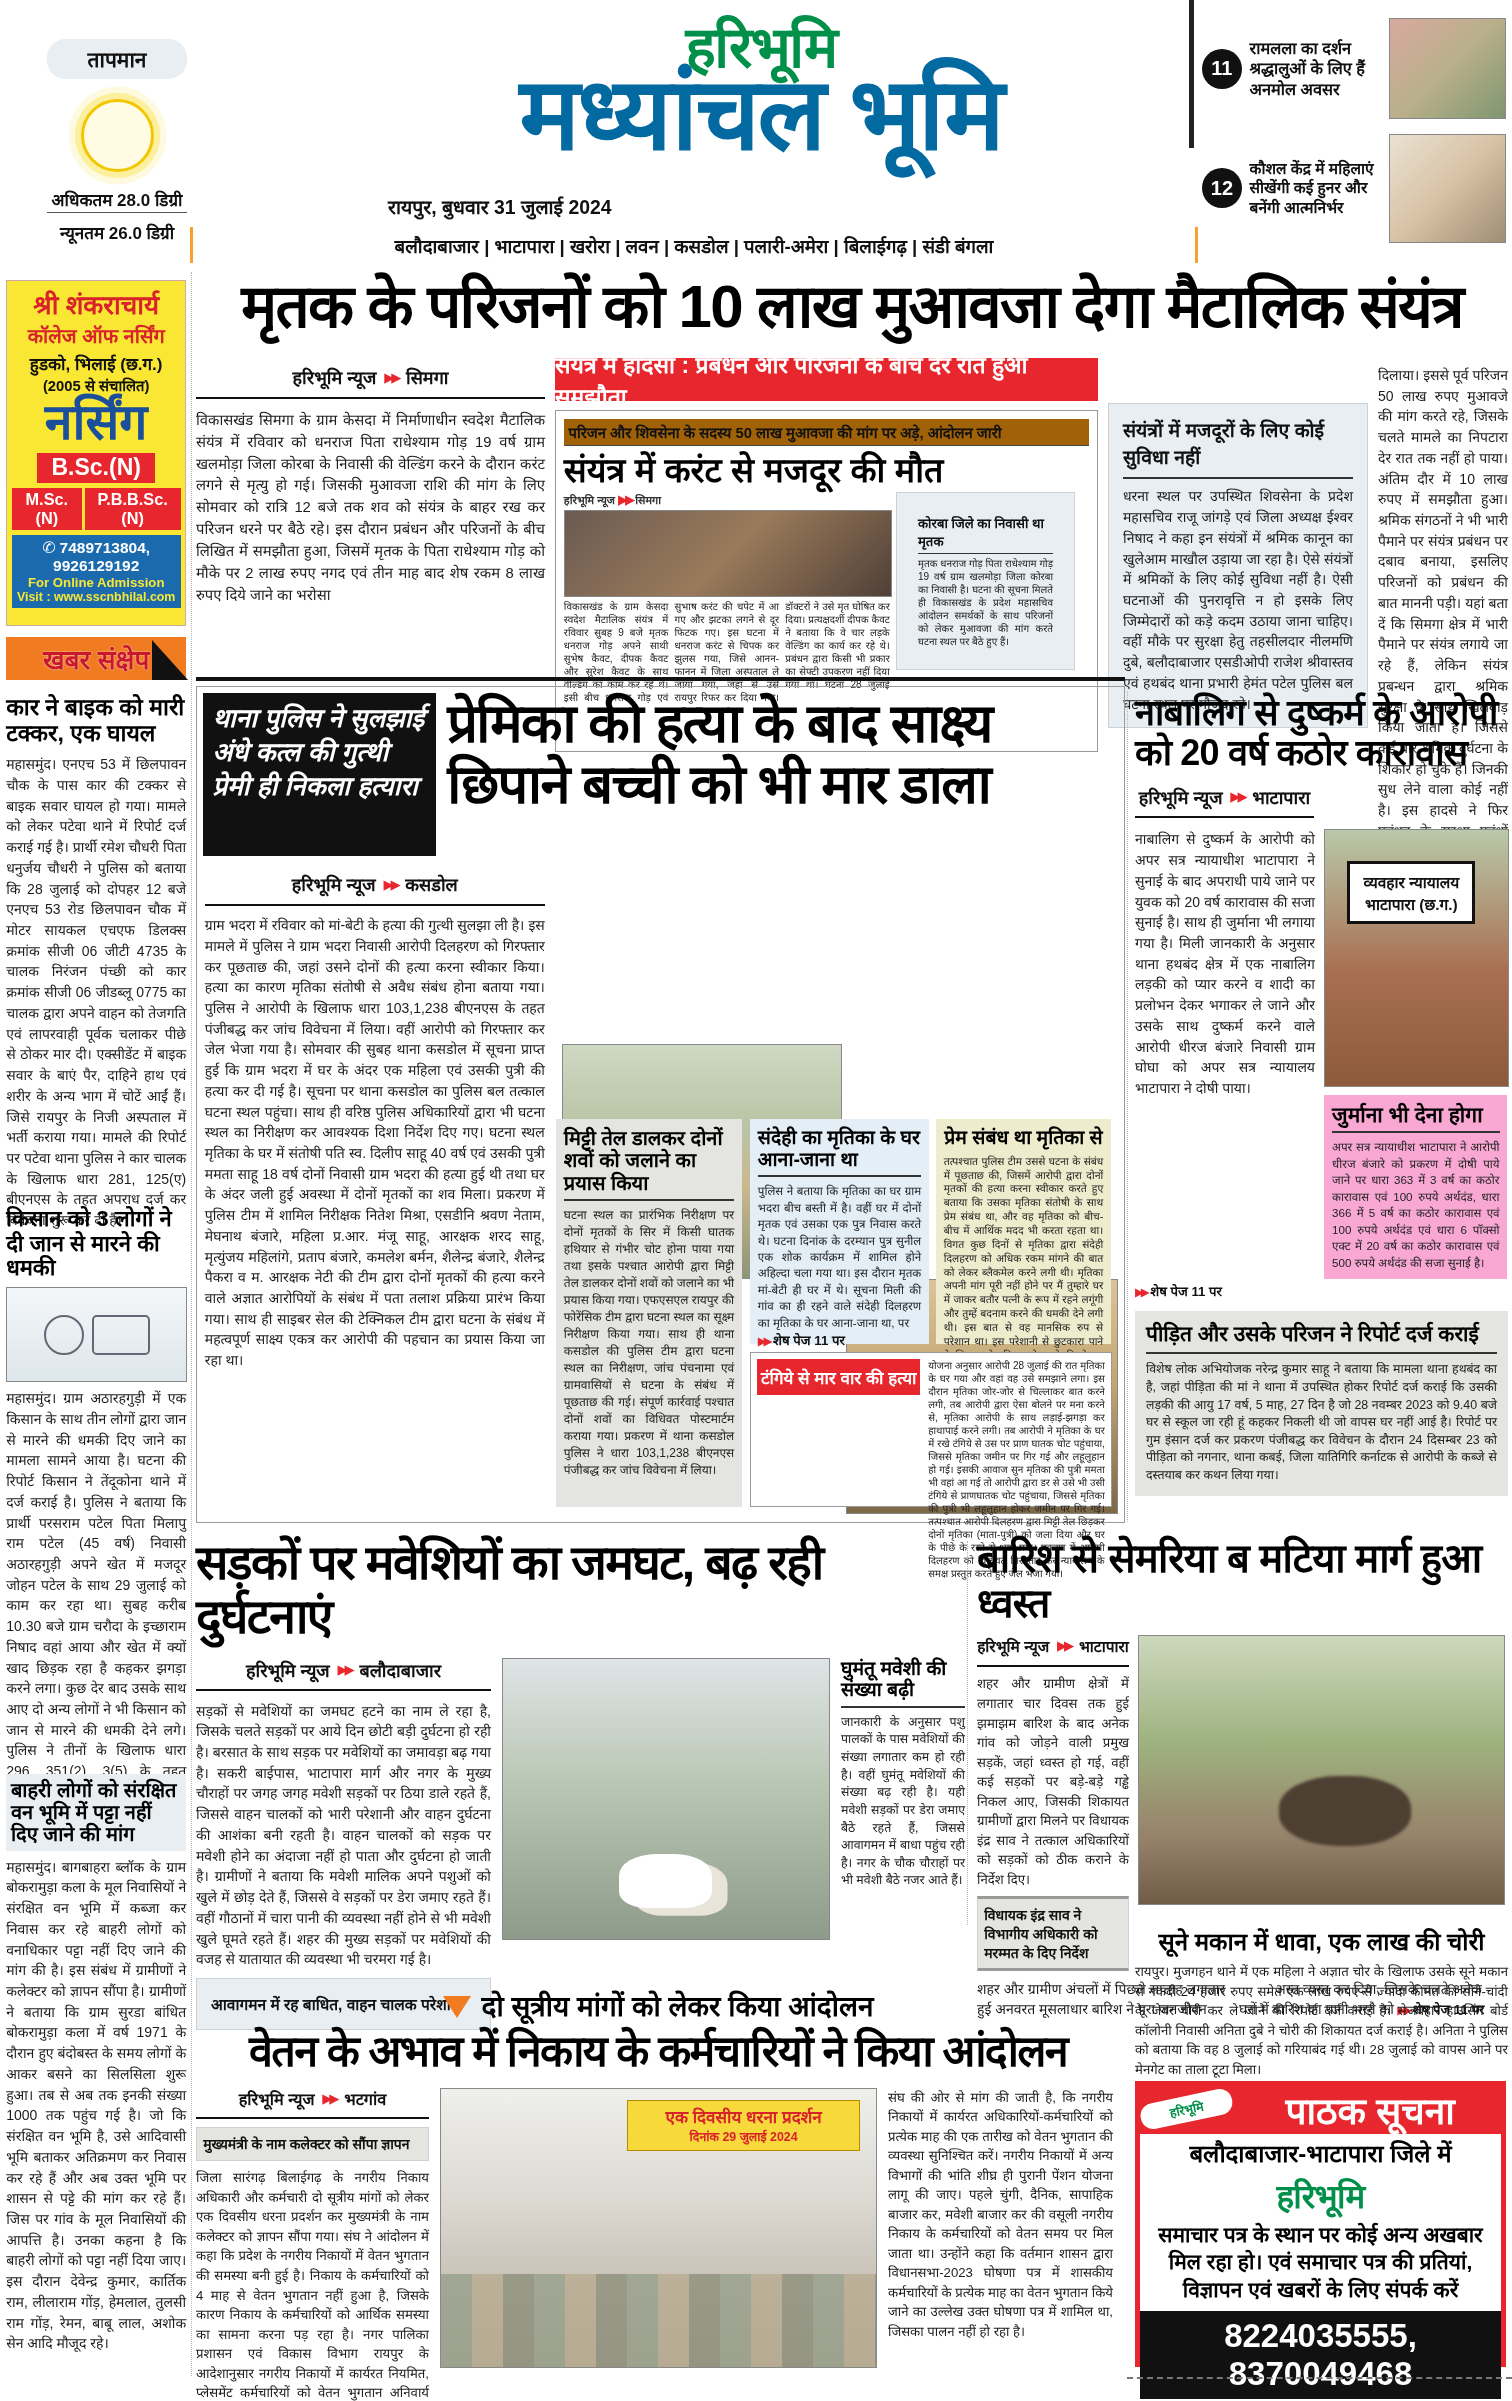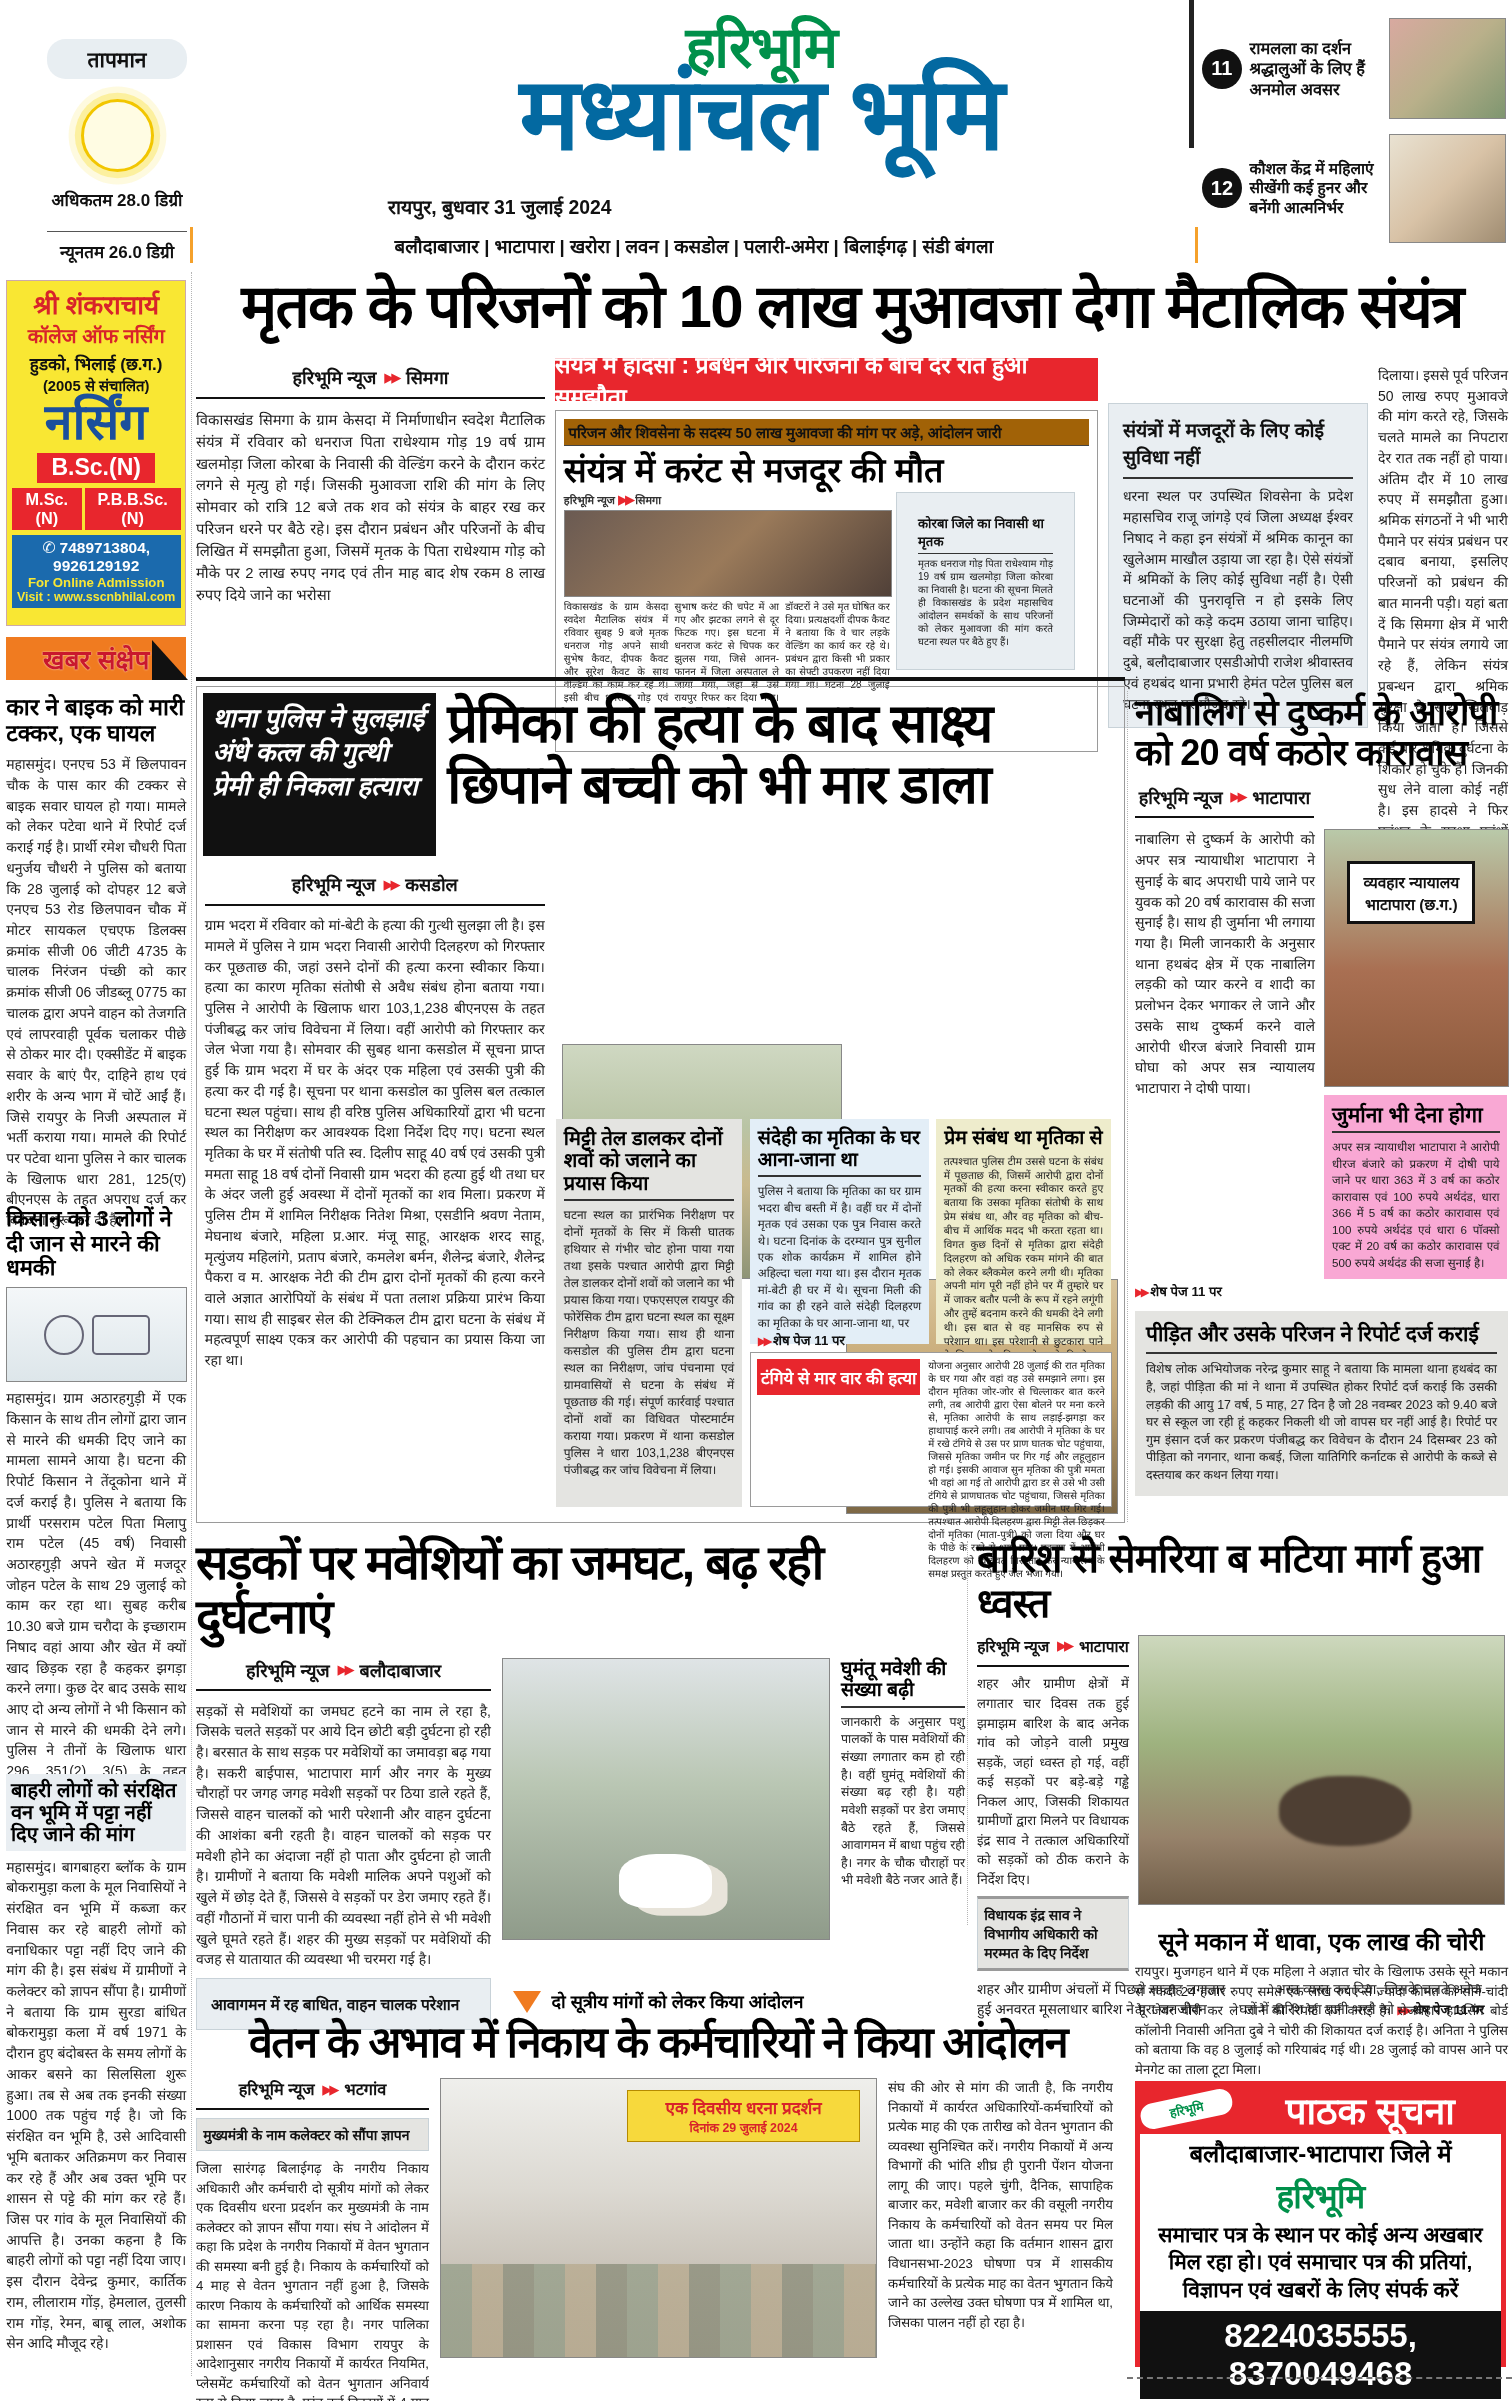--- a/index.html
+++ b/index.html
@@ -38,21 +38,21 @@
 </head>
 <body>
 
 <div class="page">
 
   <div class="abs" style="left:0;top:0;width:1512px;height:268px;">
 
     <div class="abs" style="left:47px;top:39px;width:140px;height:217px;text-align:center;">
       <div style="background:#e8eef2;border-radius:18.6px;font-weight:bold;font-size:21px;padding:6.2px 0;">तापमान</div>
       <div class="sun" style="margin:20px auto 15.5px auto;"></div>
-      <div style="font-size:17px;font-weight:bold;border-bottom:1.6px solid #555;padding-bottom:20px;">अधिकतम 28.0 डिग्री</div>
+      <div style="font-size:17px;font-weight:bold;border-bottom:1.6px solid #555;padding-bottom:1px;">अधिकतम 28.0 डिग्री</div>
       <div style="font-size:17px;font-weight:bold;padding-top:7.8px;">न्यूनतम 26.0 डिग्री</div>
     </div>
 
     <div class="abs" style="left:590px;top:6.2px;width:342px;text-align:center;font-size:57px;font-weight:bold;color:#00904a;letter-spacing:-1.6px;">हरिभूमि</div>
     <div class="abs" style="left:334px;top:61px;width:854px;text-align:center;font-size:101px;font-weight:bold;color:#0369a1;letter-spacing:-2.3px;line-height:1.05;">मध्यांचल भूमि</div>
     <div class="abs" style="left:388px;top:193px;font-size:19.4px;font-weight:bold;color:#111;">रायपुर, बुधवार 31 जुलाई 2024</div>
 
     <div class="abs" style="left:1189px;top:0;width:5.4px;height:148px;background:#222;"></div>
 
     <div class="abs" style="left:1202px;top:14px;width:304px;height:109px;display:flex;gap:7.8px;align-items:center;">
@@ -280,21 +280,21 @@
       <div style="width:256px;">
         <span class="body-txt" style="font-size:14px;margin-left:36px;">अस्त व्यस्त कर दिया, जिसके चलते अनेक घरों में बारिश का पानी भरने को</span>
         <span class="more"><span class="chev">▶▶</span> <span>शेष पेज 11 पर</span></span>
       </div>
     </div>
   </div>
 
   <div class="abs" style="left:196px;top:1991px;width:924px;height:404px;">
     <div style="display:flex;align-items:center;justify-content:center;gap:11px;">
       <div style="width:0;height:0;border-left:14px solid transparent;border-right:14px solid transparent;border-top:22px solid #f07b20;"></div>
-      <div class="hl" style="font-size:18px;">दो सूत्रीय मांगों को लेकर किया आंदोलन</div>
+      <div class="hl" style="font-size:28px;">दो सूत्रीय मांगों को लेकर किया आंदोलन</div>
     </div>
     <div class="hl" style="font-size:43px;text-align:center;letter-spacing:-1.6px;margin-top:4.7px;">वेतन के अभाव में निकाय के कर्मचारियों ने किया आंदोलन</div>
     <div style="display:flex;gap:11px;margin-top:12.4px;">
       <div style="width:233px;">
         <div class="byline" style="font-size:16.3px;">
           <span>हरिभूमि न्यूज</span>
             <span class="chev">▶▶</span>
             <span>भटगांव</span>
         </div>
         <div class="graybox" style="margin-top:7.8px;padding:6.2px;background:#e4e4e1;">

